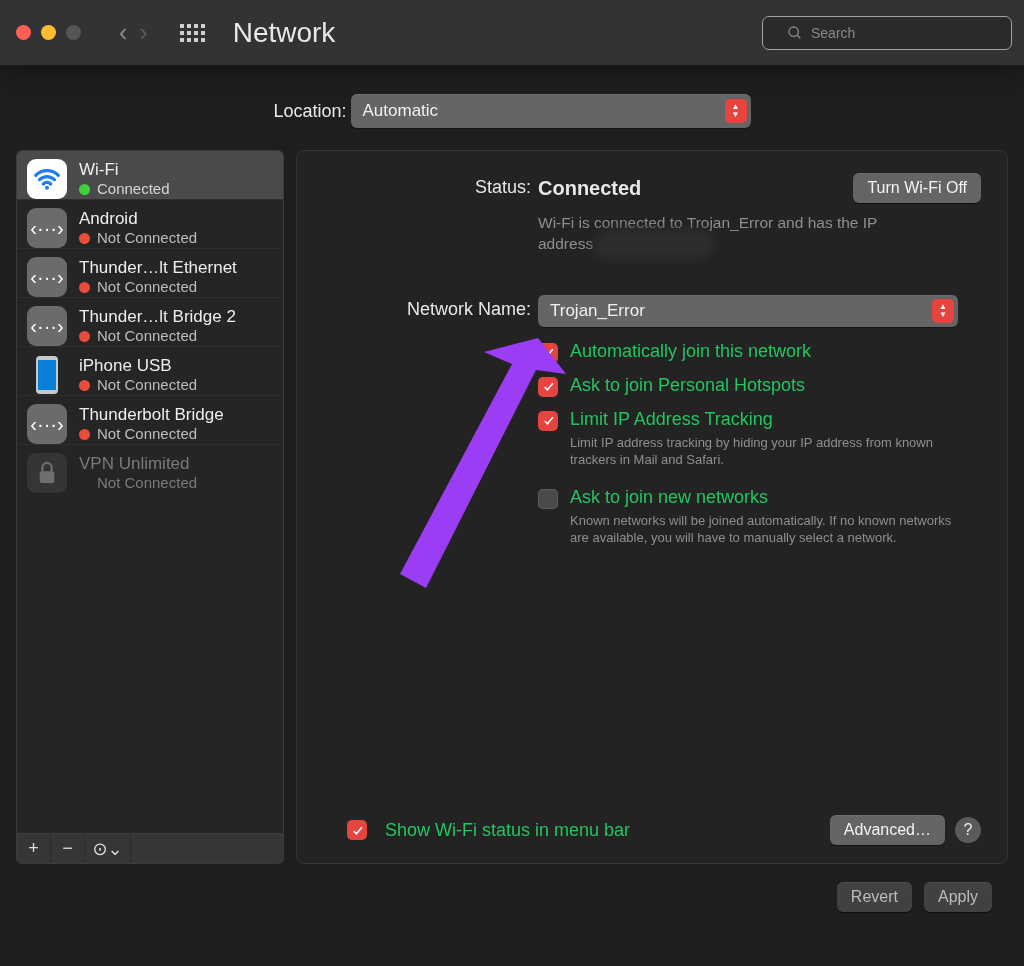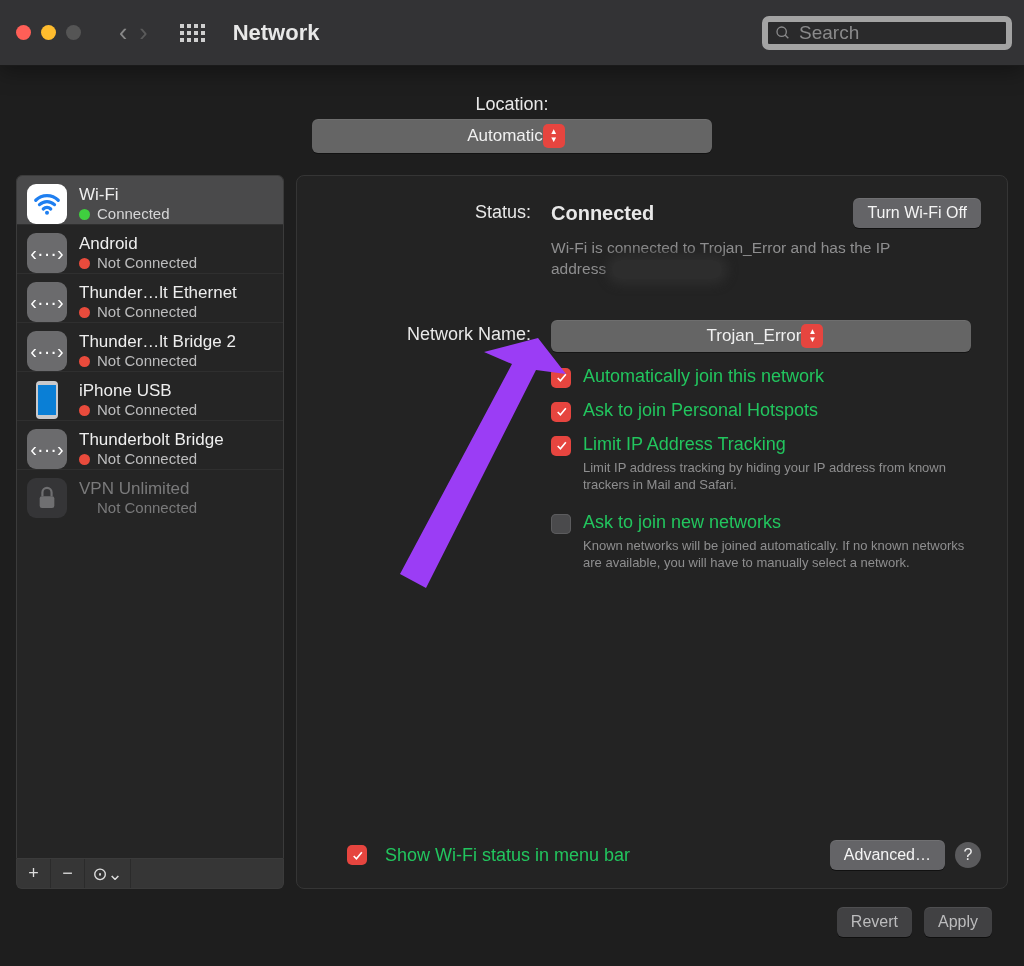--- a/index.html
+++ b/index.html
@@ -46,38 +46,38 @@
   }
   .traffic { display:flex; gap:10px; margin-left:4px; }
   .dot { width:15px; height:15px; border-radius:50%; }
   .dot.close { background:#ff5f57; }
   .dot.min   { background:#febc2e; }
   .dot.max   { background:#555; }
   .nav { display:flex; gap:12px; margin-left:28px; }
   .chev { color:#888; font-size:25px; line-height:1; user-select:none; }
   .grid-icon { margin-left:22px; display:grid; grid-template-columns:repeat(4,4px); grid-template-rows:repeat(3,4px); gap:3px; }
   .grid-icon span{ background:#cfcfcf; width:4px; height:4px; }
-  .title { margin-left:18px; font-size:22px; font-weight:700; }
+  .title { margin-left:18px; font-size:28px; font-weight:400; }
   .spacer { flex:1; }
   .search {
     width:250px; height:34px;
-    background:#2a2a2b; border:6px solid #a3a3a3; border-radius:7px;
-    display:flex; align-items:center; gap:8px; padding:0 7px;
-    color:#8a8a8b; font-size:19px;
+    background:#2a2a2b; border:1px solid #a3a3a3; border-radius:7px;
+    display:flex; align-items:center; gap:8px; padding:0 24px;
+    color:#8a8a8b; font-size:14px;
   }
   .search svg{ width:16px; height:16px; fill:none; stroke:#8a8a8b; stroke-width:2;}
 
   
   .body { padding: 28px 16px 0 16px; }
 
-  .location-row { display:flex; align-items:center; justify-content:center; gap:4px; margin-bottom:22px;flex-direction:column; }
+  .location-row { display:flex; align-items:center; justify-content:center; gap:4px; margin-bottom:22px; }
   .location-row label{ font-size:18px; color:var(--fg); }
   .select {
     height:34px; background:var(--bg-dropdown); border-radius:6px;
-    display:flex; align-items:center; justify-content:center;
+    display:flex; align-items:center; justify-content:space-between;
     padding:0 4px 0 12px; color:#f0f0f0; font-size:17px;
     box-shadow: inset 0 1px 0 rgba(255,255,255,.06), 0 1px 0 rgba(0,0,0,.4);
   }
   .select .stepper{
     width:22px; height:24px; background:var(--accent-red); border-radius:5px;
     display:flex; flex-direction:column; align-items:center; justify-content:center;
     font-size:8px; line-height:8px; color:#fff;
   }
   .location-row .select{ width:400px; }
 
@@ -129,21 +129,21 @@
 
   
   .detail{
     flex:1; height:714px;
     background:var(--bg-panel);
     border:1px solid #353535; border-radius:8px;
     padding:22px 26px 18px 26px;
     display:flex; flex-direction:column;
     position:relative;
   }
-  .row{ display:flex; gap:20px; }
+  .row{ display:flex; gap:7px; }
   .row.align-top{ align-items:flex-start; }
   .lbl{
     width:208px; text-align:right; font-size:18px; padding-top:4px;
   }
   .val{ flex:1; }
 
   .status-head{ display:flex; align-items:center; }
   .status-head .status-word{ font-size:20px; font-weight:600; }
   .btn{
     background:var(--bg-btn); color:#f4f4f4;

